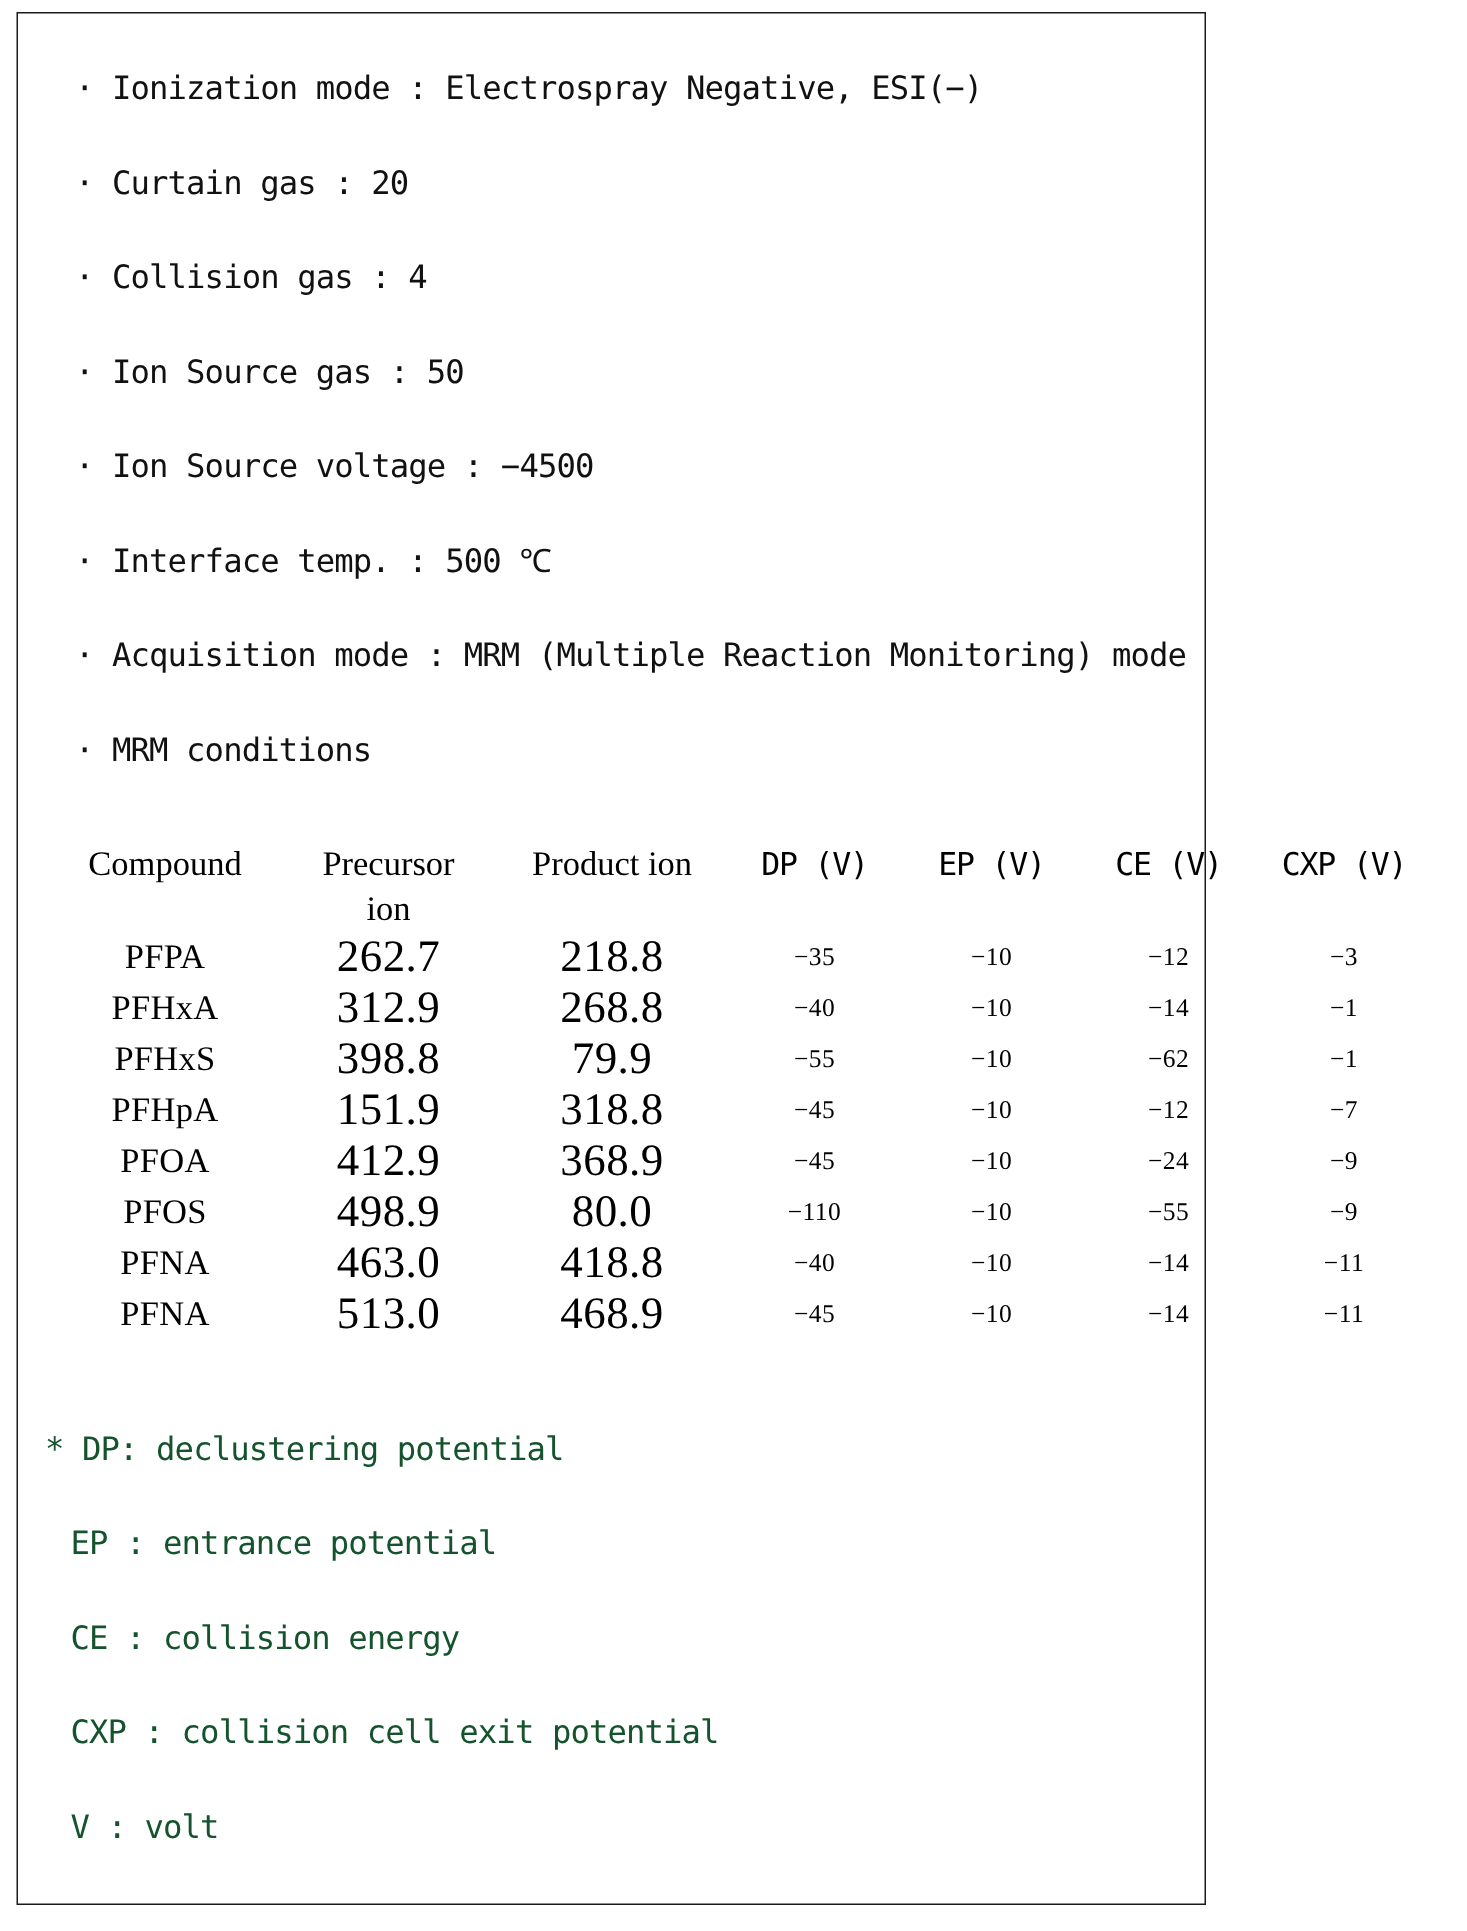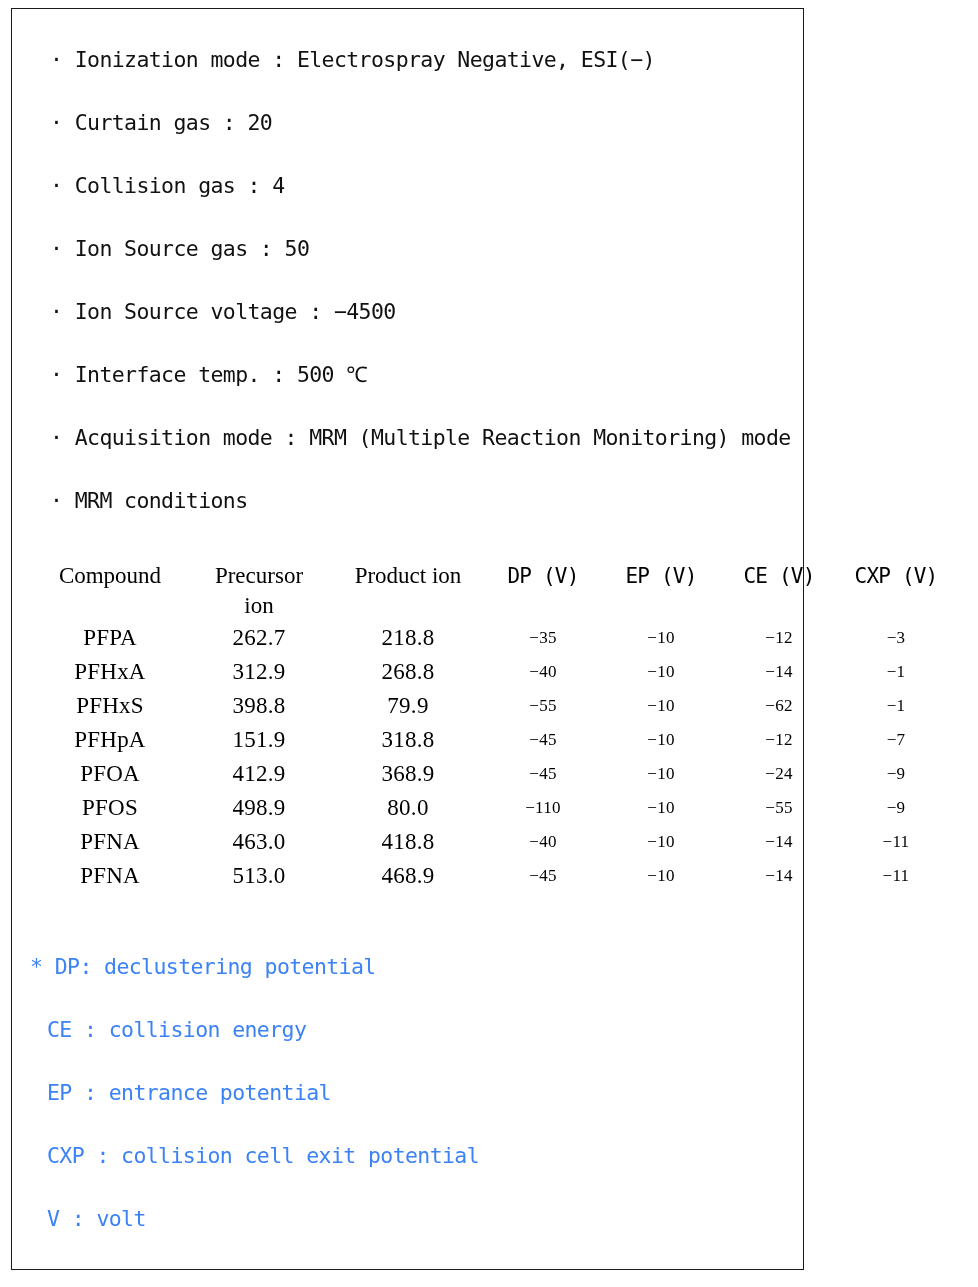--- a/index.html
+++ b/index.html
@@ -96,21 +96,21 @@
     display: block;
     white-space: pre;
   }
   .cell-serif {
     font-family: "Liberation Serif", "DejaVu Serif", serif;
     font-size: 23px;
     letter-spacing: 0.2px;
   }
   .cell-num {
     font-family: "Liberation Serif", "DejaVu Serif", serif;
-    font-size: 23px;
+    font-size: 30px;
     letter-spacing: 0.3px;
   }
   .cell-neg {
     font-family: "Liberation Serif", "DejaVu Serif", serif;
     font-size: 17px;
     letter-spacing: 0.3px;
   }
 
   .hdr-row-top td, .hdr-row-top th { padding-bottom: 0; }
 
@@ -122,21 +122,21 @@
     width: 900px;
   }
   .fn-line {
     height: 63px;
     line-height: 28px;
     display: block;
     font-family: "DejaVu Sans Mono", "Liberation Mono", monospace;
     font-size: 21.5px;
     letter-spacing: -0.6px;
     white-space: pre;
-    color: #3b82f6;
+    color: #14532d;
   }
   .fn-indent {
     padding-left: 17px;
   }
 </style>
 </head>
 <body>
 
 <div id="frame">
 
@@ -260,19 +260,19 @@
           <td><span class="cell-neg">−10</span></td>
           <td><span class="cell-neg">−14</span></td>
           <td><span class="cell-neg">−11</span></td>
         </tr>
       </tbody>
     </table>
   </div>
 
   <div id="footnotes">
     <span class="fn-line">* DP: declustering potential</span>
+    <span class="fn-line fn-indent">EP : entrance potential</span>
     <span class="fn-line fn-indent">CE : collision energy</span>
-    <span class="fn-line fn-indent">EP : entrance potential</span>
     <span class="fn-line fn-indent">CXP : collision cell exit potential</span>
     <span class="fn-line fn-indent">V : volt</span>
   </div>
 
 </div>
 
 </body></html>

